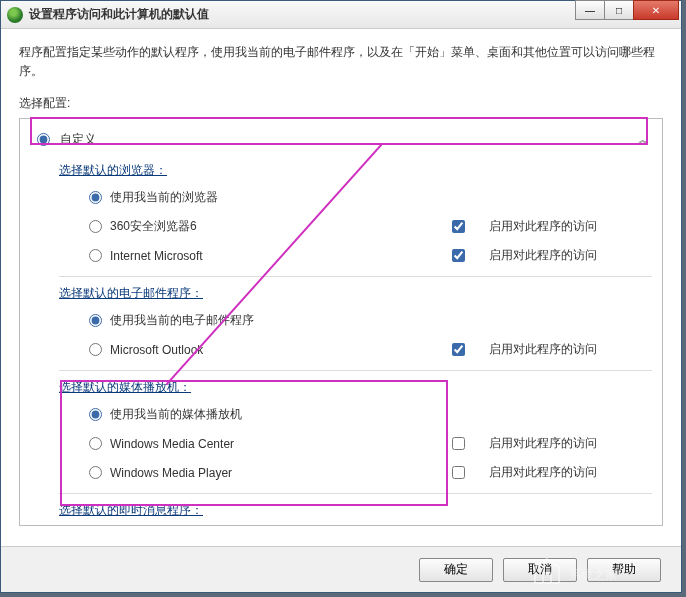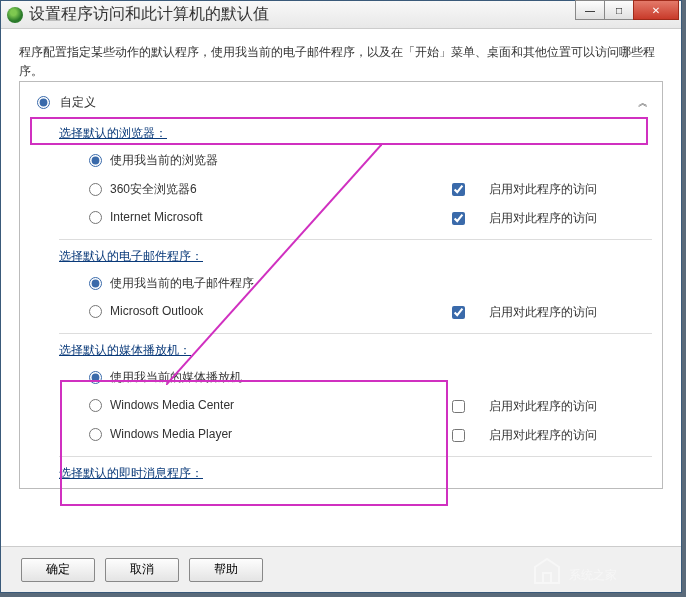--- a/index.html
+++ b/index.html
@@ -1,40 +1,40 @@
 <!DOCTYPE html>
 <html><head>
 <meta charset="utf-8">
 <style>
 * { box-sizing: border-box; margin: 0; padding: 0; font-family: "Microsoft YaHei", "Segoe UI", Tahoma, sans-serif; }
 body { background: #5a6a7a; width: 686px; height: 597px; overflow: hidden; position: relative; }
 .window { width: 682px; height: 593px; background: #fff; border: 1px solid #3a5a7a; position: relative; }
 .titlebar { height: 28px; background: linear-gradient(#f8f8f8,#e8e8e8); border-bottom: 1px solid #ccc; display: flex; align-items: center; padding: 0 6px; position: relative; }
 .titlebar .favicon { width: 16px; height: 16px; background: radial-gradient(circle at 40% 35%, #7ec850 20%, #2a7a2a 60%); border-radius: 50%; margin-right: 6px; }
-.titlebar .title { font-size: 16px; color: #333; }
+.titlebar .title { font-size: 12px; color: #333; font-weight: bold; }
 .win-controls { position: absolute; right: 2px; top: -1px; display: flex; }
 .win-btn { width: 30px; height: 20px; border: 1px solid #888; background: linear-gradient(#fdfdfd,#e0e0e0); font-size: 10px; display: flex; align-items: center; justify-content: center; margin-left: -1px; }
 .win-btn.close { width: 46px; background: linear-gradient(#e47a6a,#c83a2a); color: #fff; border-color: #a02a1a; }
 .content { padding: 14px 18px 58px 18px; font-size: 12px; color: #333; height: calc(100% - 28px); position: relative; }
 .desc { line-height: 1.6; }
 .cfg-label { margin-top: 14px; margin-bottom: 6px; }
 .scroll-area { border: 1px solid #bbb; background: #fff; height: 408px; overflow-y: scroll; padding: 6px 10px 6px 13px; position: relative; }
 .hdr-row { display: flex; align-items: center; padding: 6px 4px; cursor: pointer; }
 .hdr-row .chev { margin-left: auto; font-size: 10px; color: #555; }
 .section-title { color: #0a3a7a; padding: 8px 0 4px 26px; cursor: pointer; text-decoration: underline; }
-.opt-row { display: flex; align-items: flex-start; padding: 6px 0 6px 56px; }
+.opt-row { display: flex; align-items: center; padding: 6px 0 6px 56px; }
 .opt-row label { display: flex; align-items: center; gap: 8px; cursor: pointer; }
 .opt-row .access { display: flex; align-items: center; gap: 24px; margin-left: auto; width: 200px; }
 input[type=radio], input[type=checkbox] { width: 13px; height: 13px; accent-color: #3a6aaa; }
 hr.sep { border: none; border-top: 1px solid #ddd; margin: 6px 0 0 26px; }
 .hl-custom { position: absolute; border: 2px solid #d030c0; pointer-events: none; }
 .hl1 { left: 30px; top: 117px; width: 618px; height: 28px; }
 .hl2 { left: 60px; top: 380px; width: 388px; height: 126px; }
 .hl-line { position: absolute; left: 166px; top: 144px; width: 216px; height: 241px; pointer-events: none; }
-.footer { position: absolute; bottom: 0; left: 0; right: 0; height: 46px; background: #f0f0f0; border-top: 1px solid #ccc; display: flex; align-items: center; justify-content: flex-start; gap: 10px; padding: 0 20px; }
+.footer { position: absolute; bottom: 0; left: 0; right: 0; height: 46px; background: #f0f0f0; border-top: 1px solid #ccc; display: flex; align-items: center; justify-content: flex-end; gap: 10px; padding: 0 20px; }
 .btn { min-width: 74px; height: 24px; border: 1px solid #888; background: linear-gradient(#fdfdfd,#e4e4e4); font-size: 12px; cursor: pointer; border-radius: 2px; }
 .watermark { position: absolute; right: 17px; bottom: 6px; width: 140px; height: 36px; opacity: .5; }
 .watermark svg { width: 100%; height: 100%; }
 
 .scroll-area::-webkit-scrollbar { width: 16px; }
 .scroll-area::-webkit-scrollbar-track { background: #f0f0f0; border-left: 1px solid #ddd; }
 .scroll-area::-webkit-scrollbar-thumb { background: #cacaca; border: 1px solid #aaa; }
 </style>
 </head>
 <body>
@@ -45,20 +45,21 @@
     <div class="title">设置程序访问和此计算机的默认值</div>
     <div class="win-controls">
       <div class="win-btn">—</div>
       <div class="win-btn">□</div>
       <div class="win-btn close">✕</div>
     </div>
   </div>
 
   <div class="content">
     <div class="desc">程序配置指定某些动作的默认程序，使用我当前的电子邮件程序，以及在「开始」菜单、桌面和其他位置可以访问哪些程序。</div>
+    <div class="cfg-label">选择配置:</div>
 
     <div class="scroll-area">
       <div class="hdr-row">
         <input type="radio" checked="" style="">
         <span style="margin-left:10px">自定义</span>
         <span class="chev">︽</span>
       </div>
 
       <div class="section-title">选择默认的浏览器：</div>
       <div class="opt-row">

